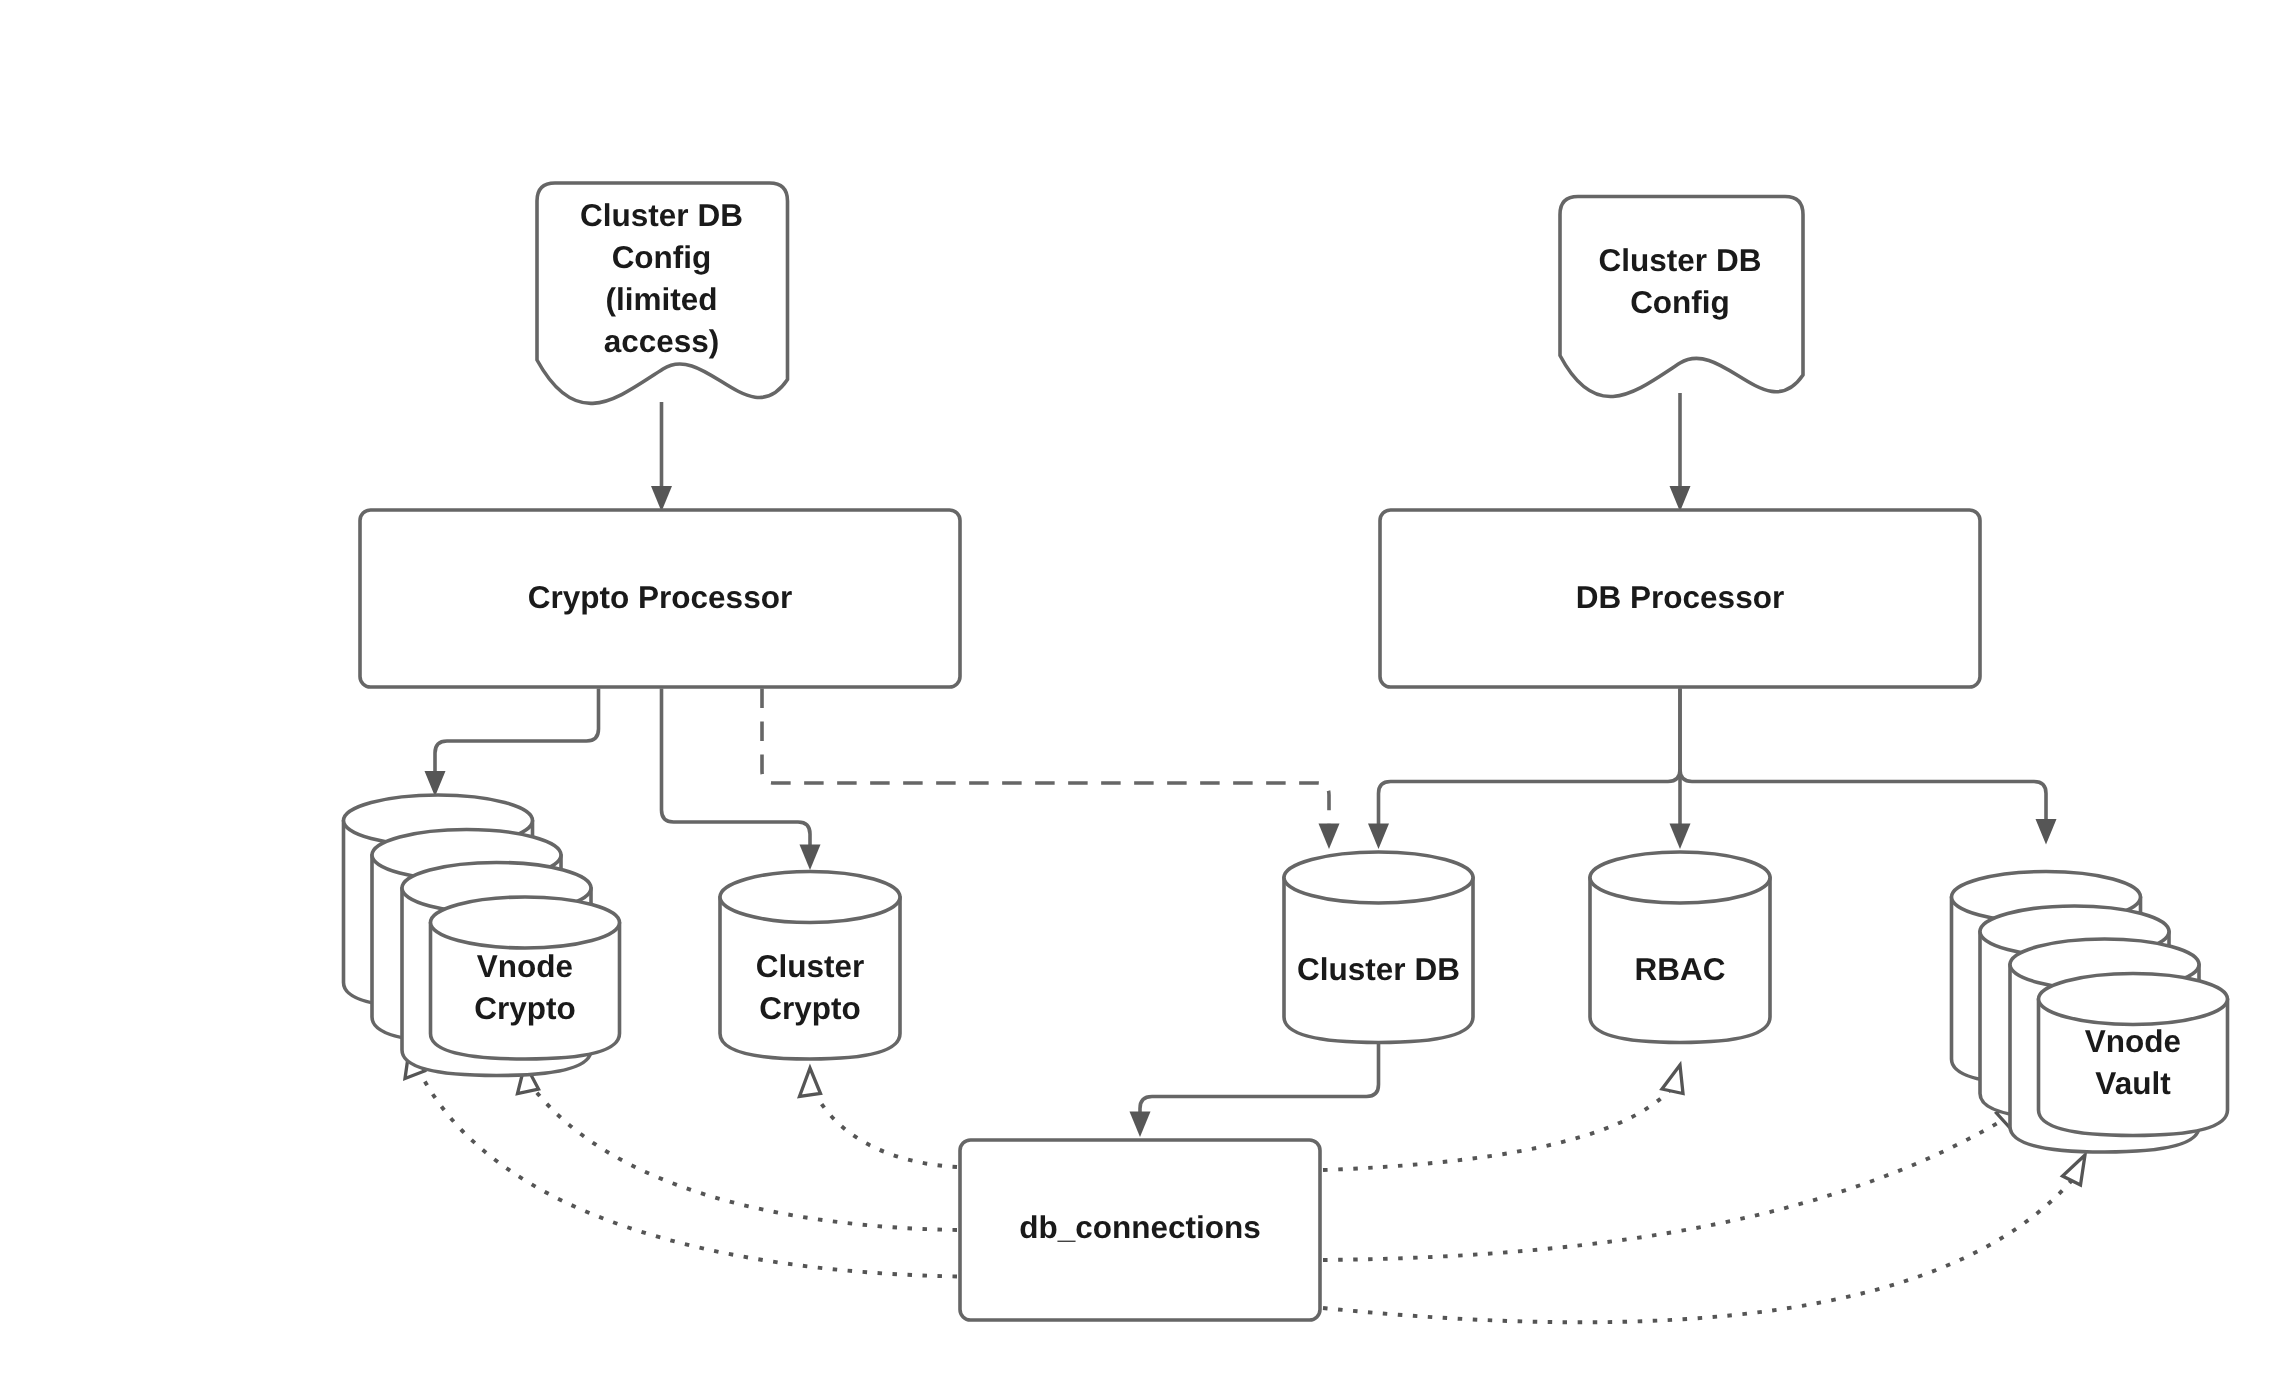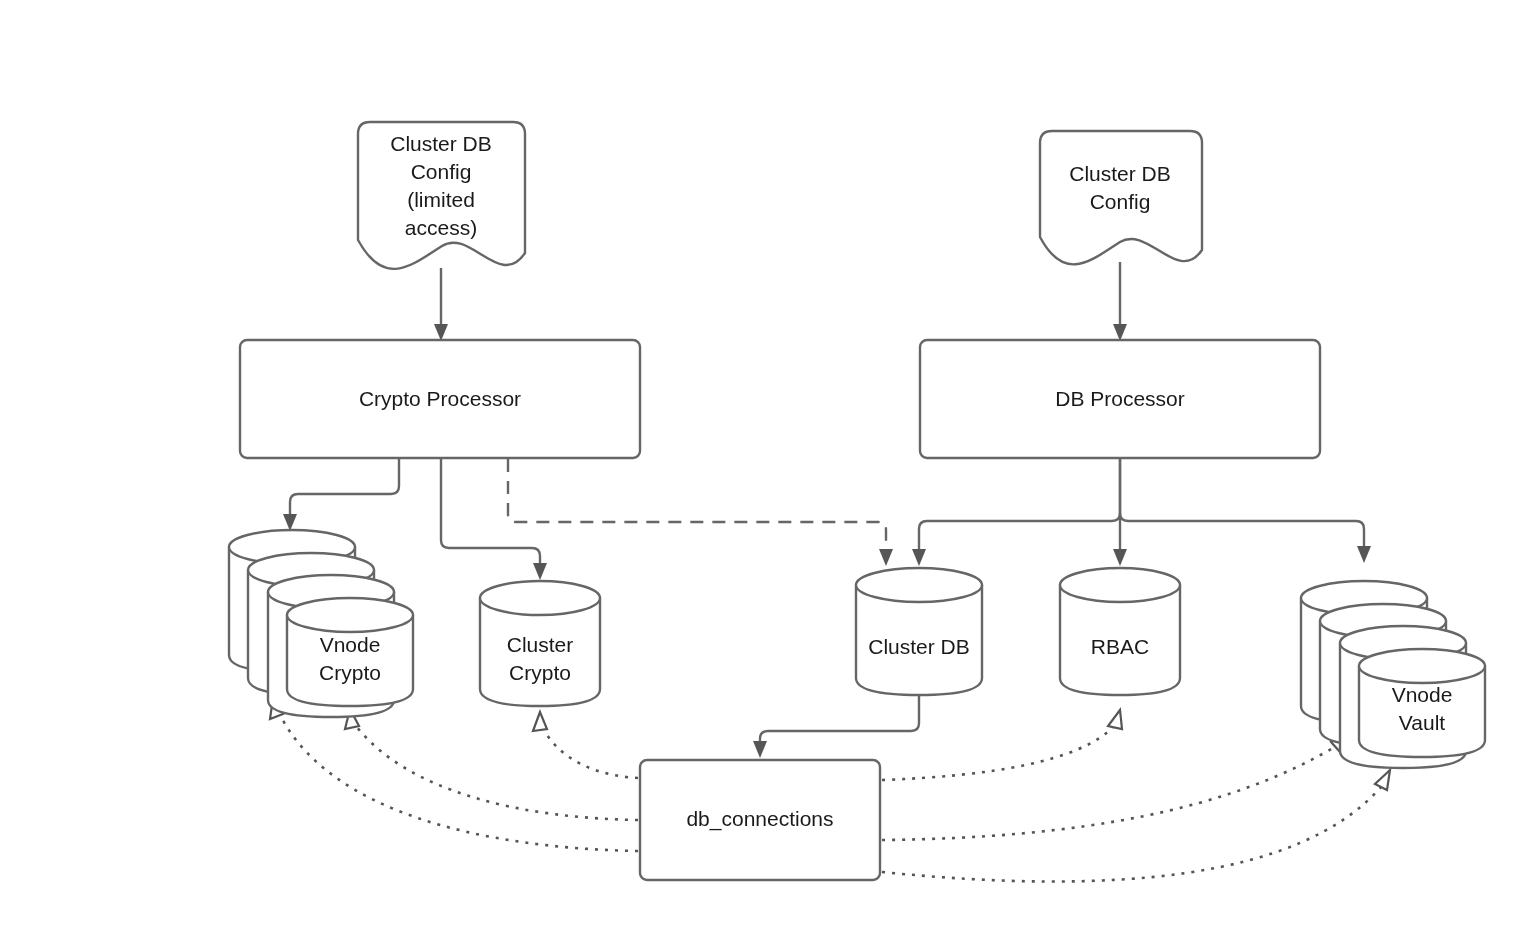--- a/index.html
+++ b/index.html
@@ -11,20 +11,21 @@
   body {
     width: 1520px;
     height: 931px;
     font-family: "Liberation Sans", sans-serif;
     overflow: hidden;
   }
   #diagram-root {
     position: relative;
     width: 1520px;
     height: 931px;
+    font-weight: bold;
   }
   svg#diagram {
     display: block;
     width: 1520px;
     height: 931px;
   }
   .node-shape {
     fill: #ffffff;
     stroke: #666666;
     stroke-width: 2.4;

